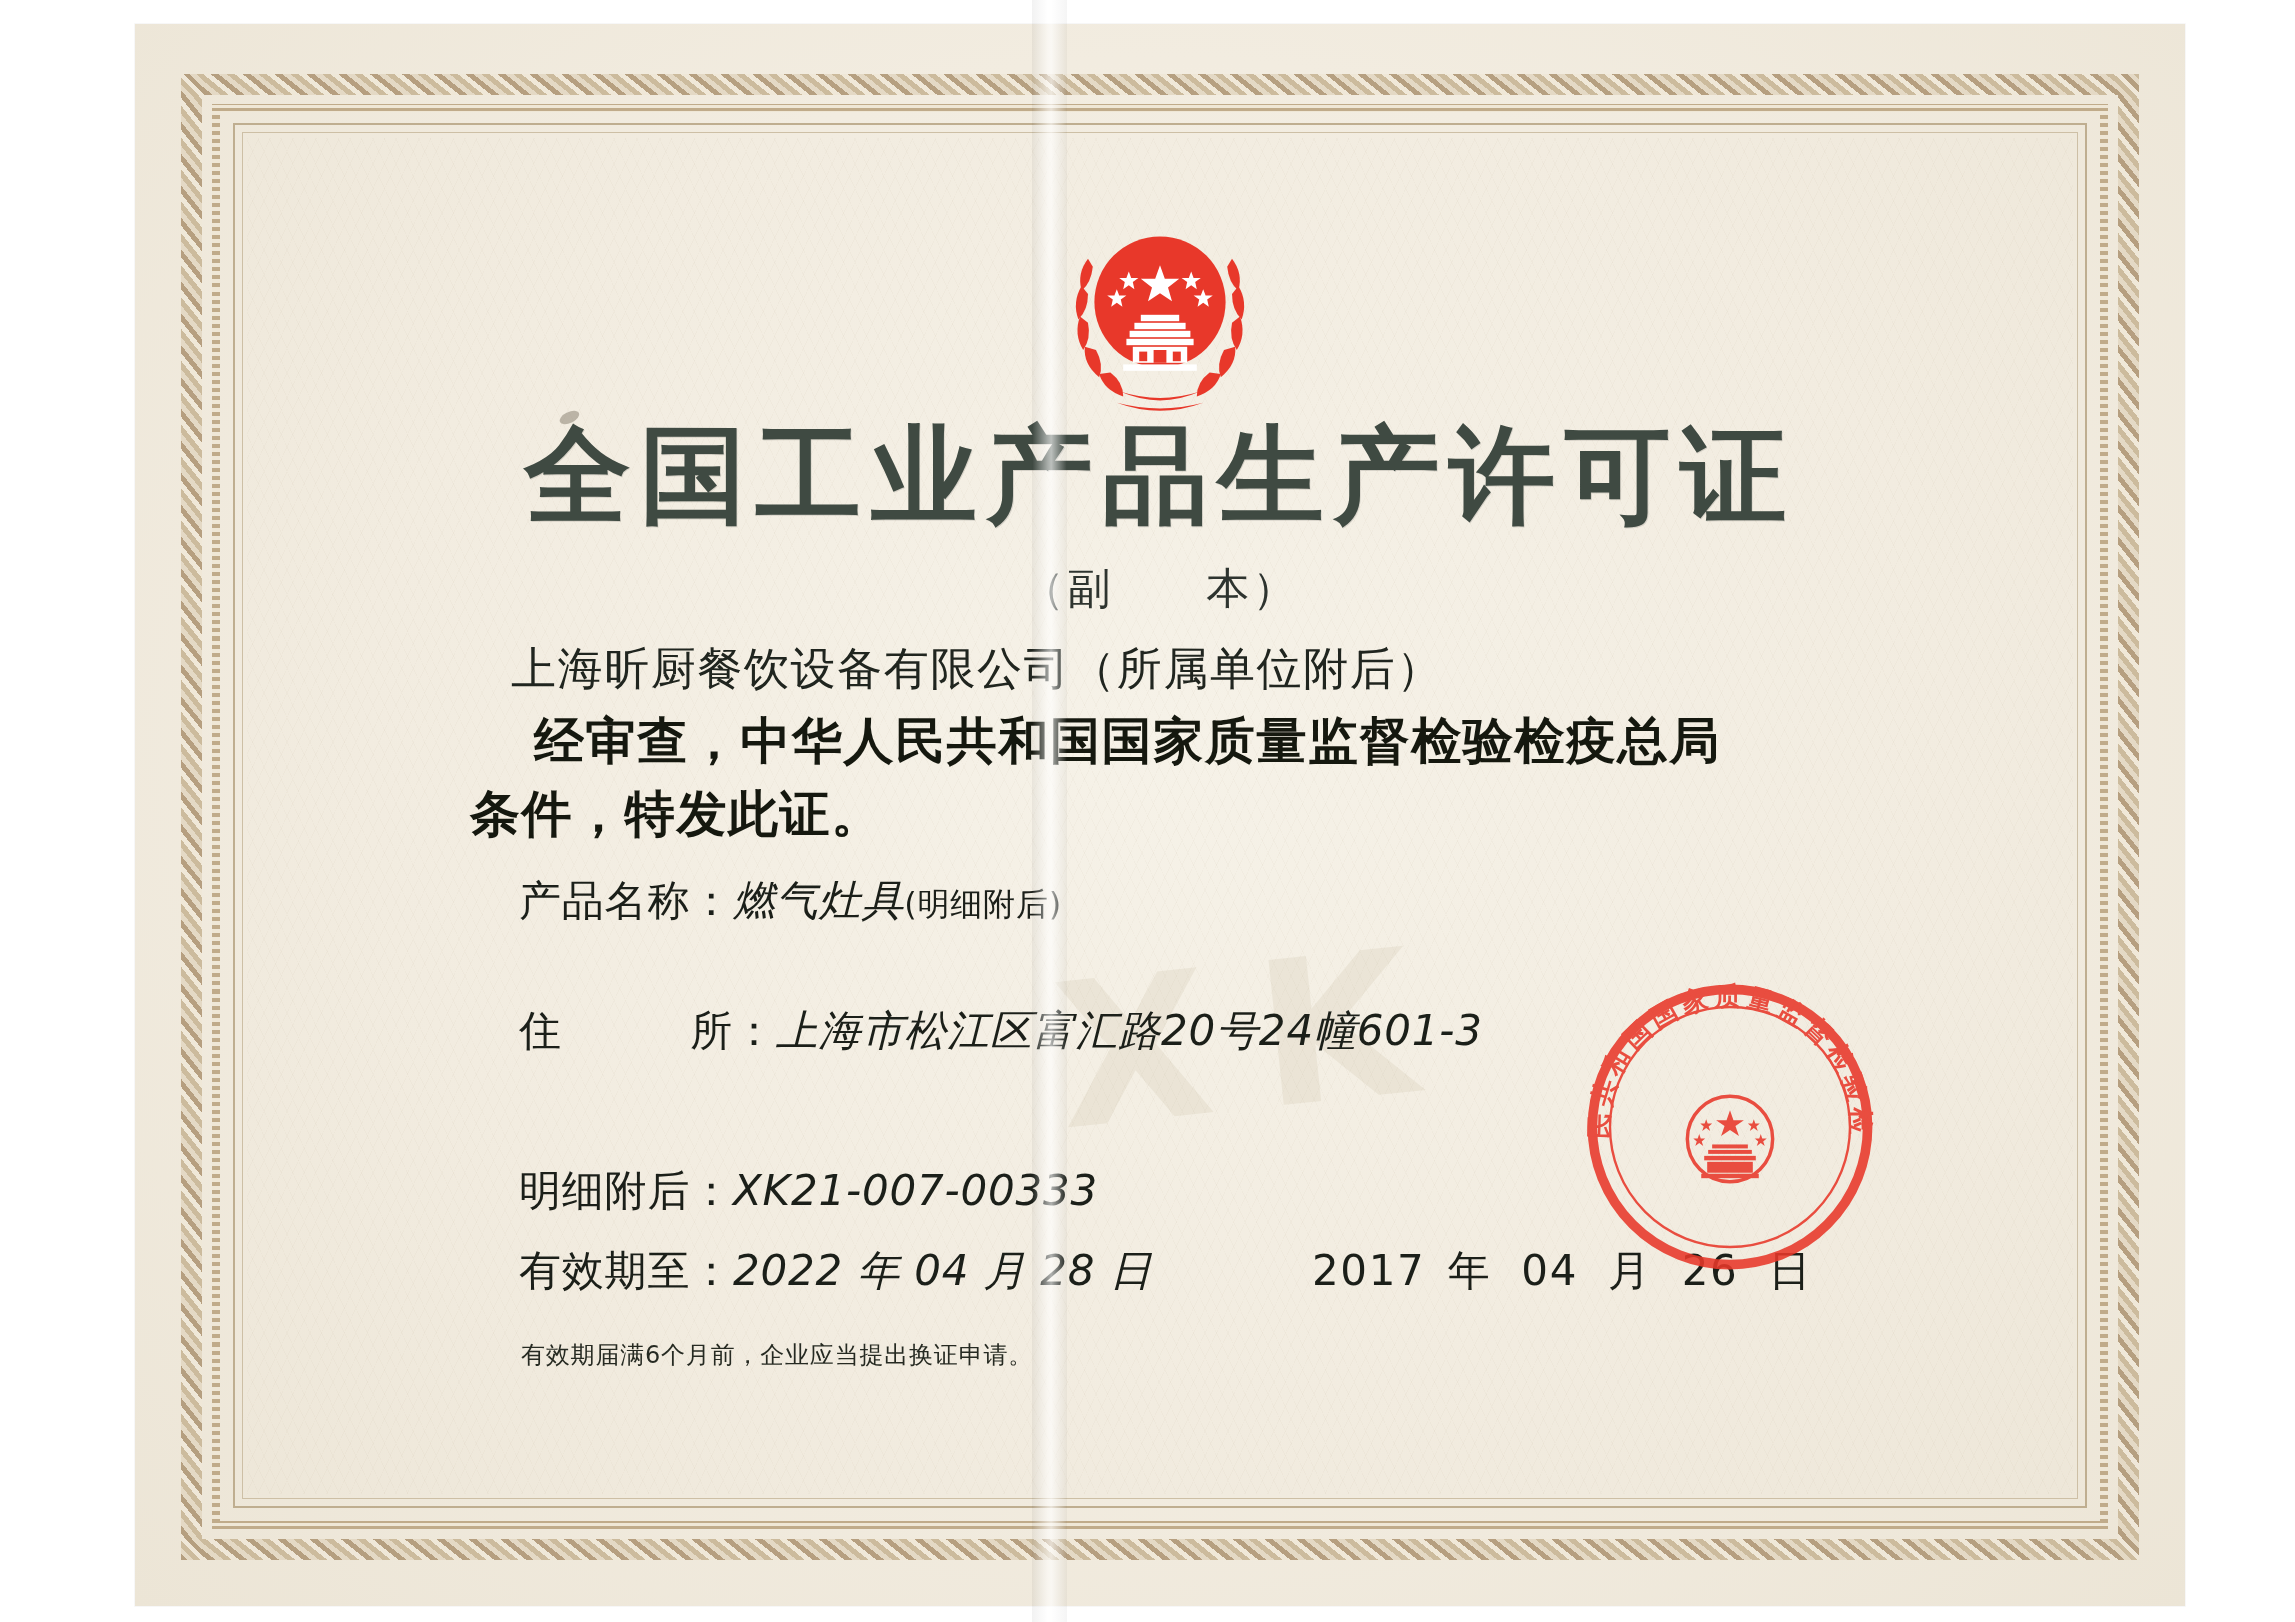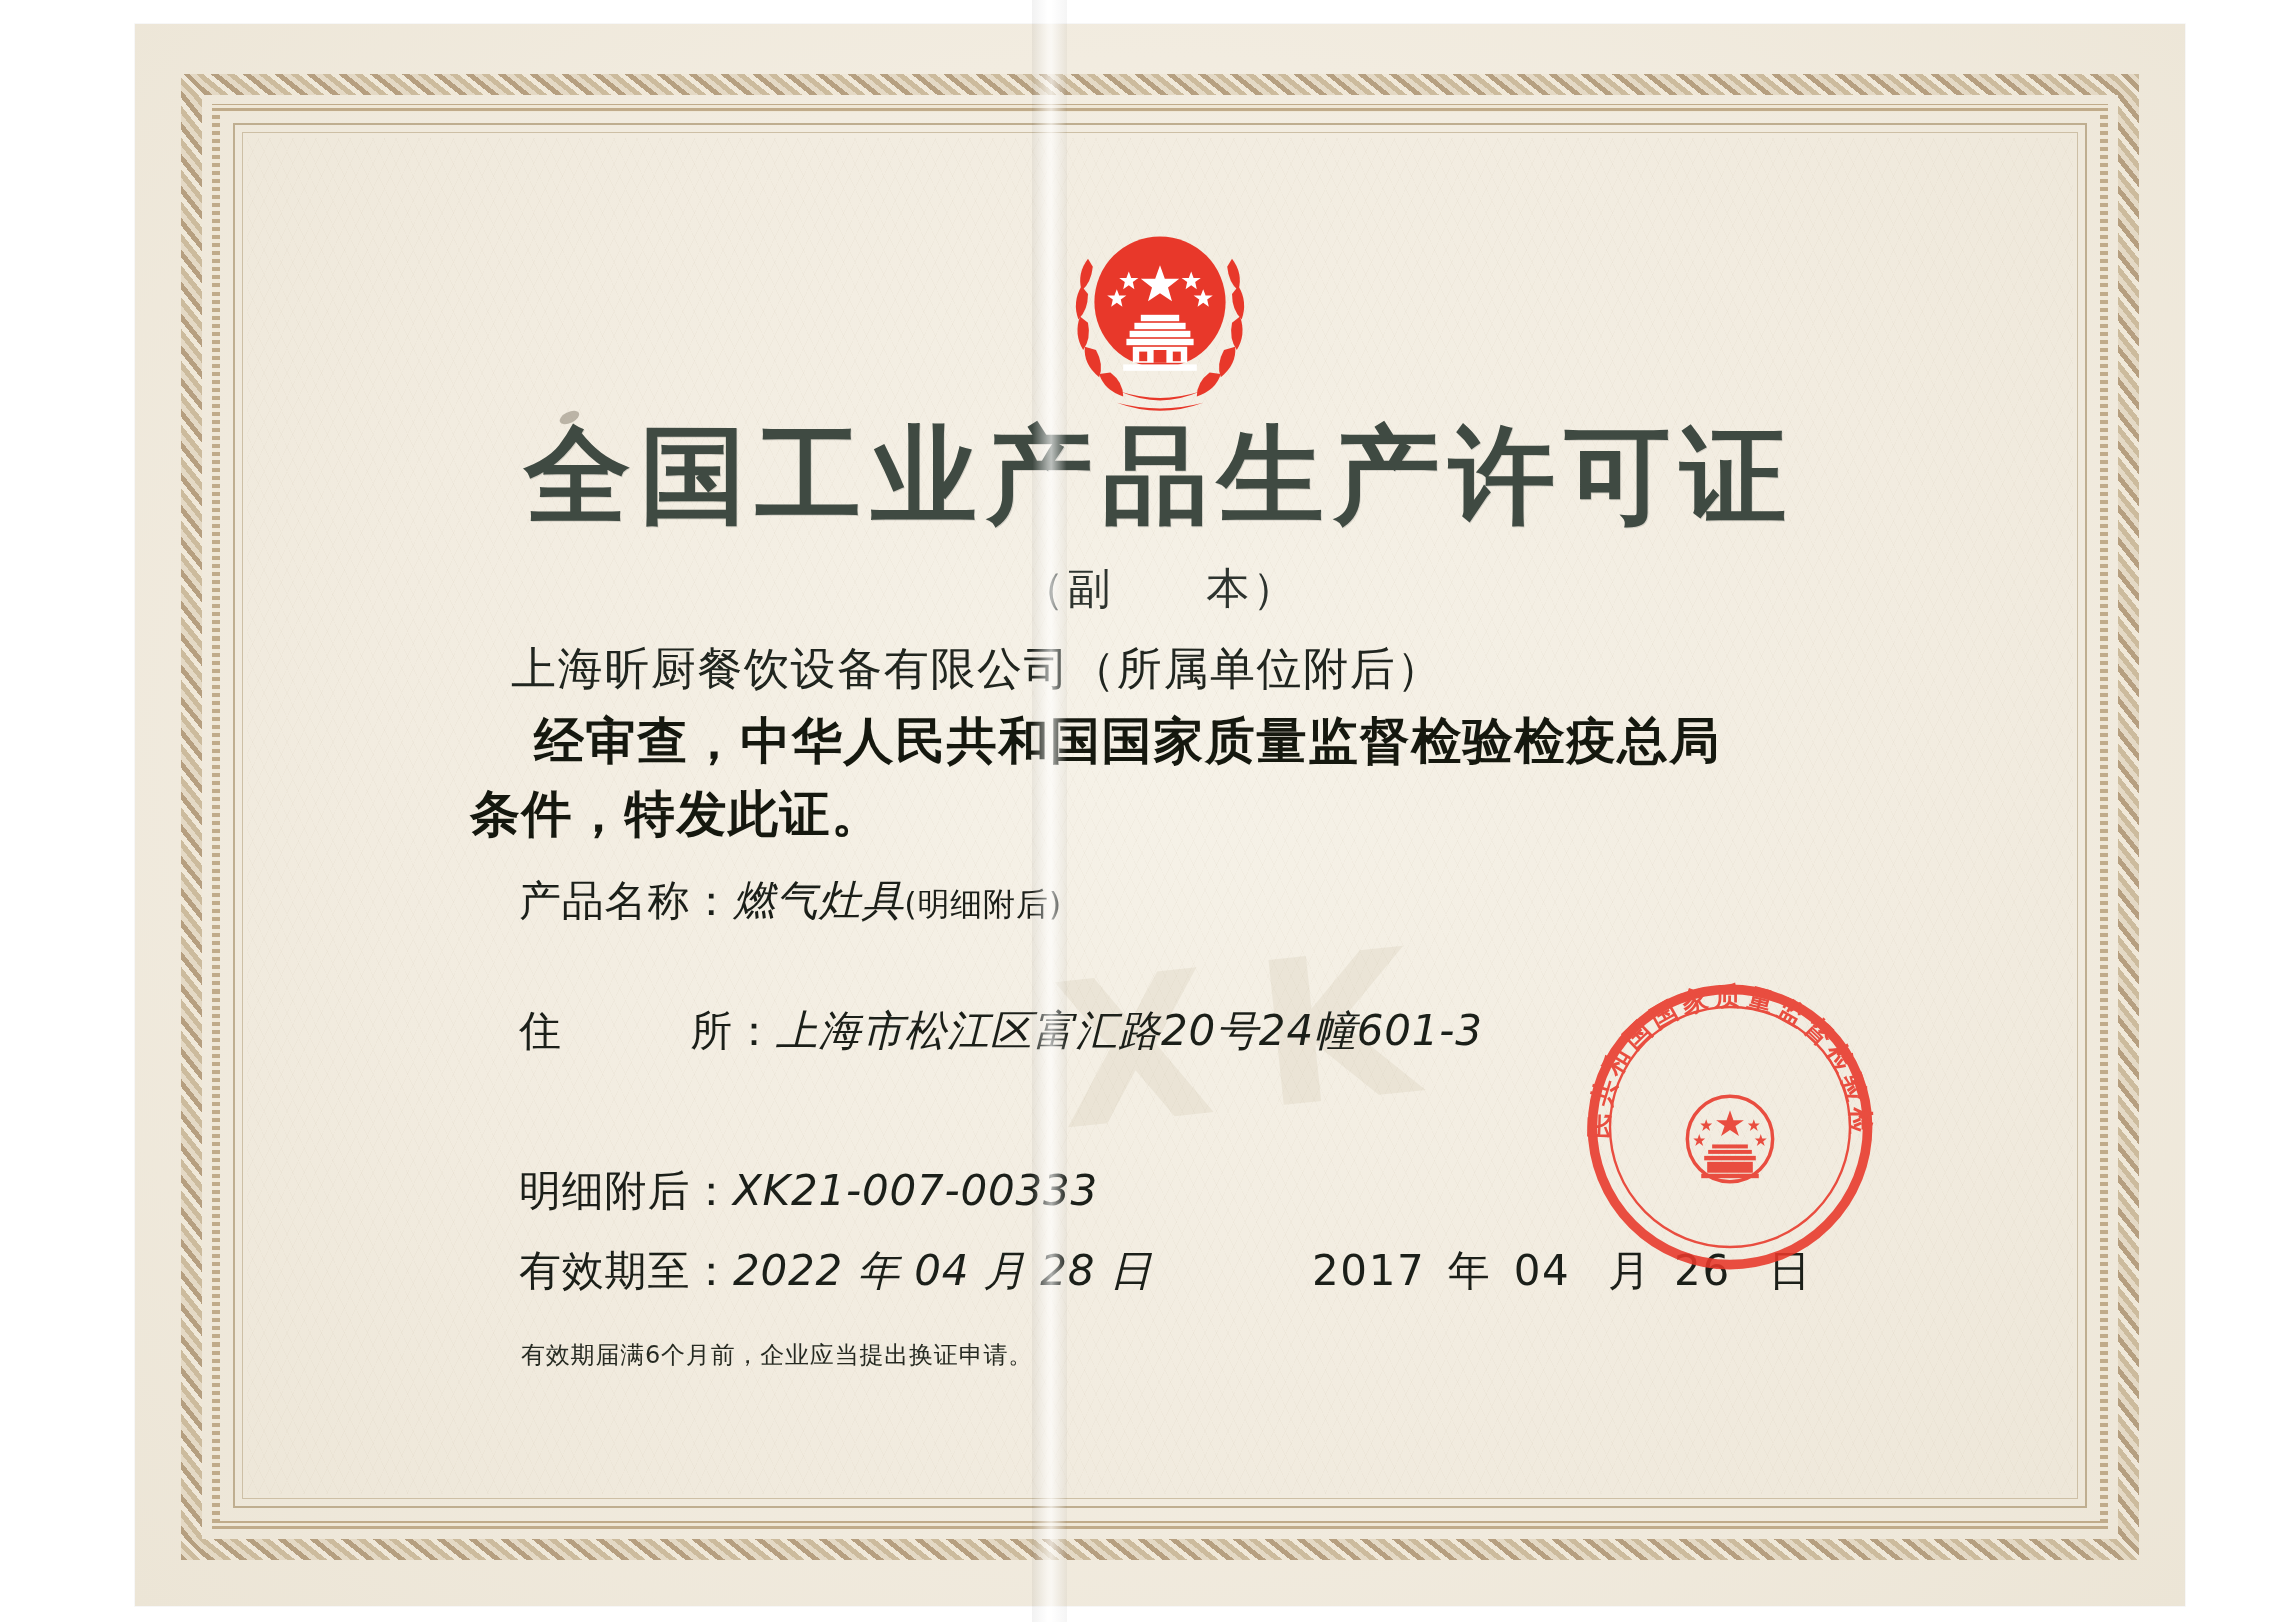--- a/index.html
+++ b/index.html
@@ -207,21 +207,21 @@
 
   .issue-date {
     position: absolute;
     top: 1099px;
     left: 1049px;
     font-size: 42px;
     color: #1b1f19;
     letter-spacing: 1.6px;
     white-space: nowrap;
   }
-  .issue-date .num { display: inline-block; min-width: 72px; text-align: left; }
+  .issue-date .num { display: inline-block; min-width: 72px; text-align: center; }
   .issue-date .ch  { display: inline-block; padding: 0 22.4px; }
 
   .note {
     position: absolute;
     top: 1195px;
     left: 258px;
     font-size: 24px;
     color: #262a22;
     letter-spacing: 0.8px;
   }

